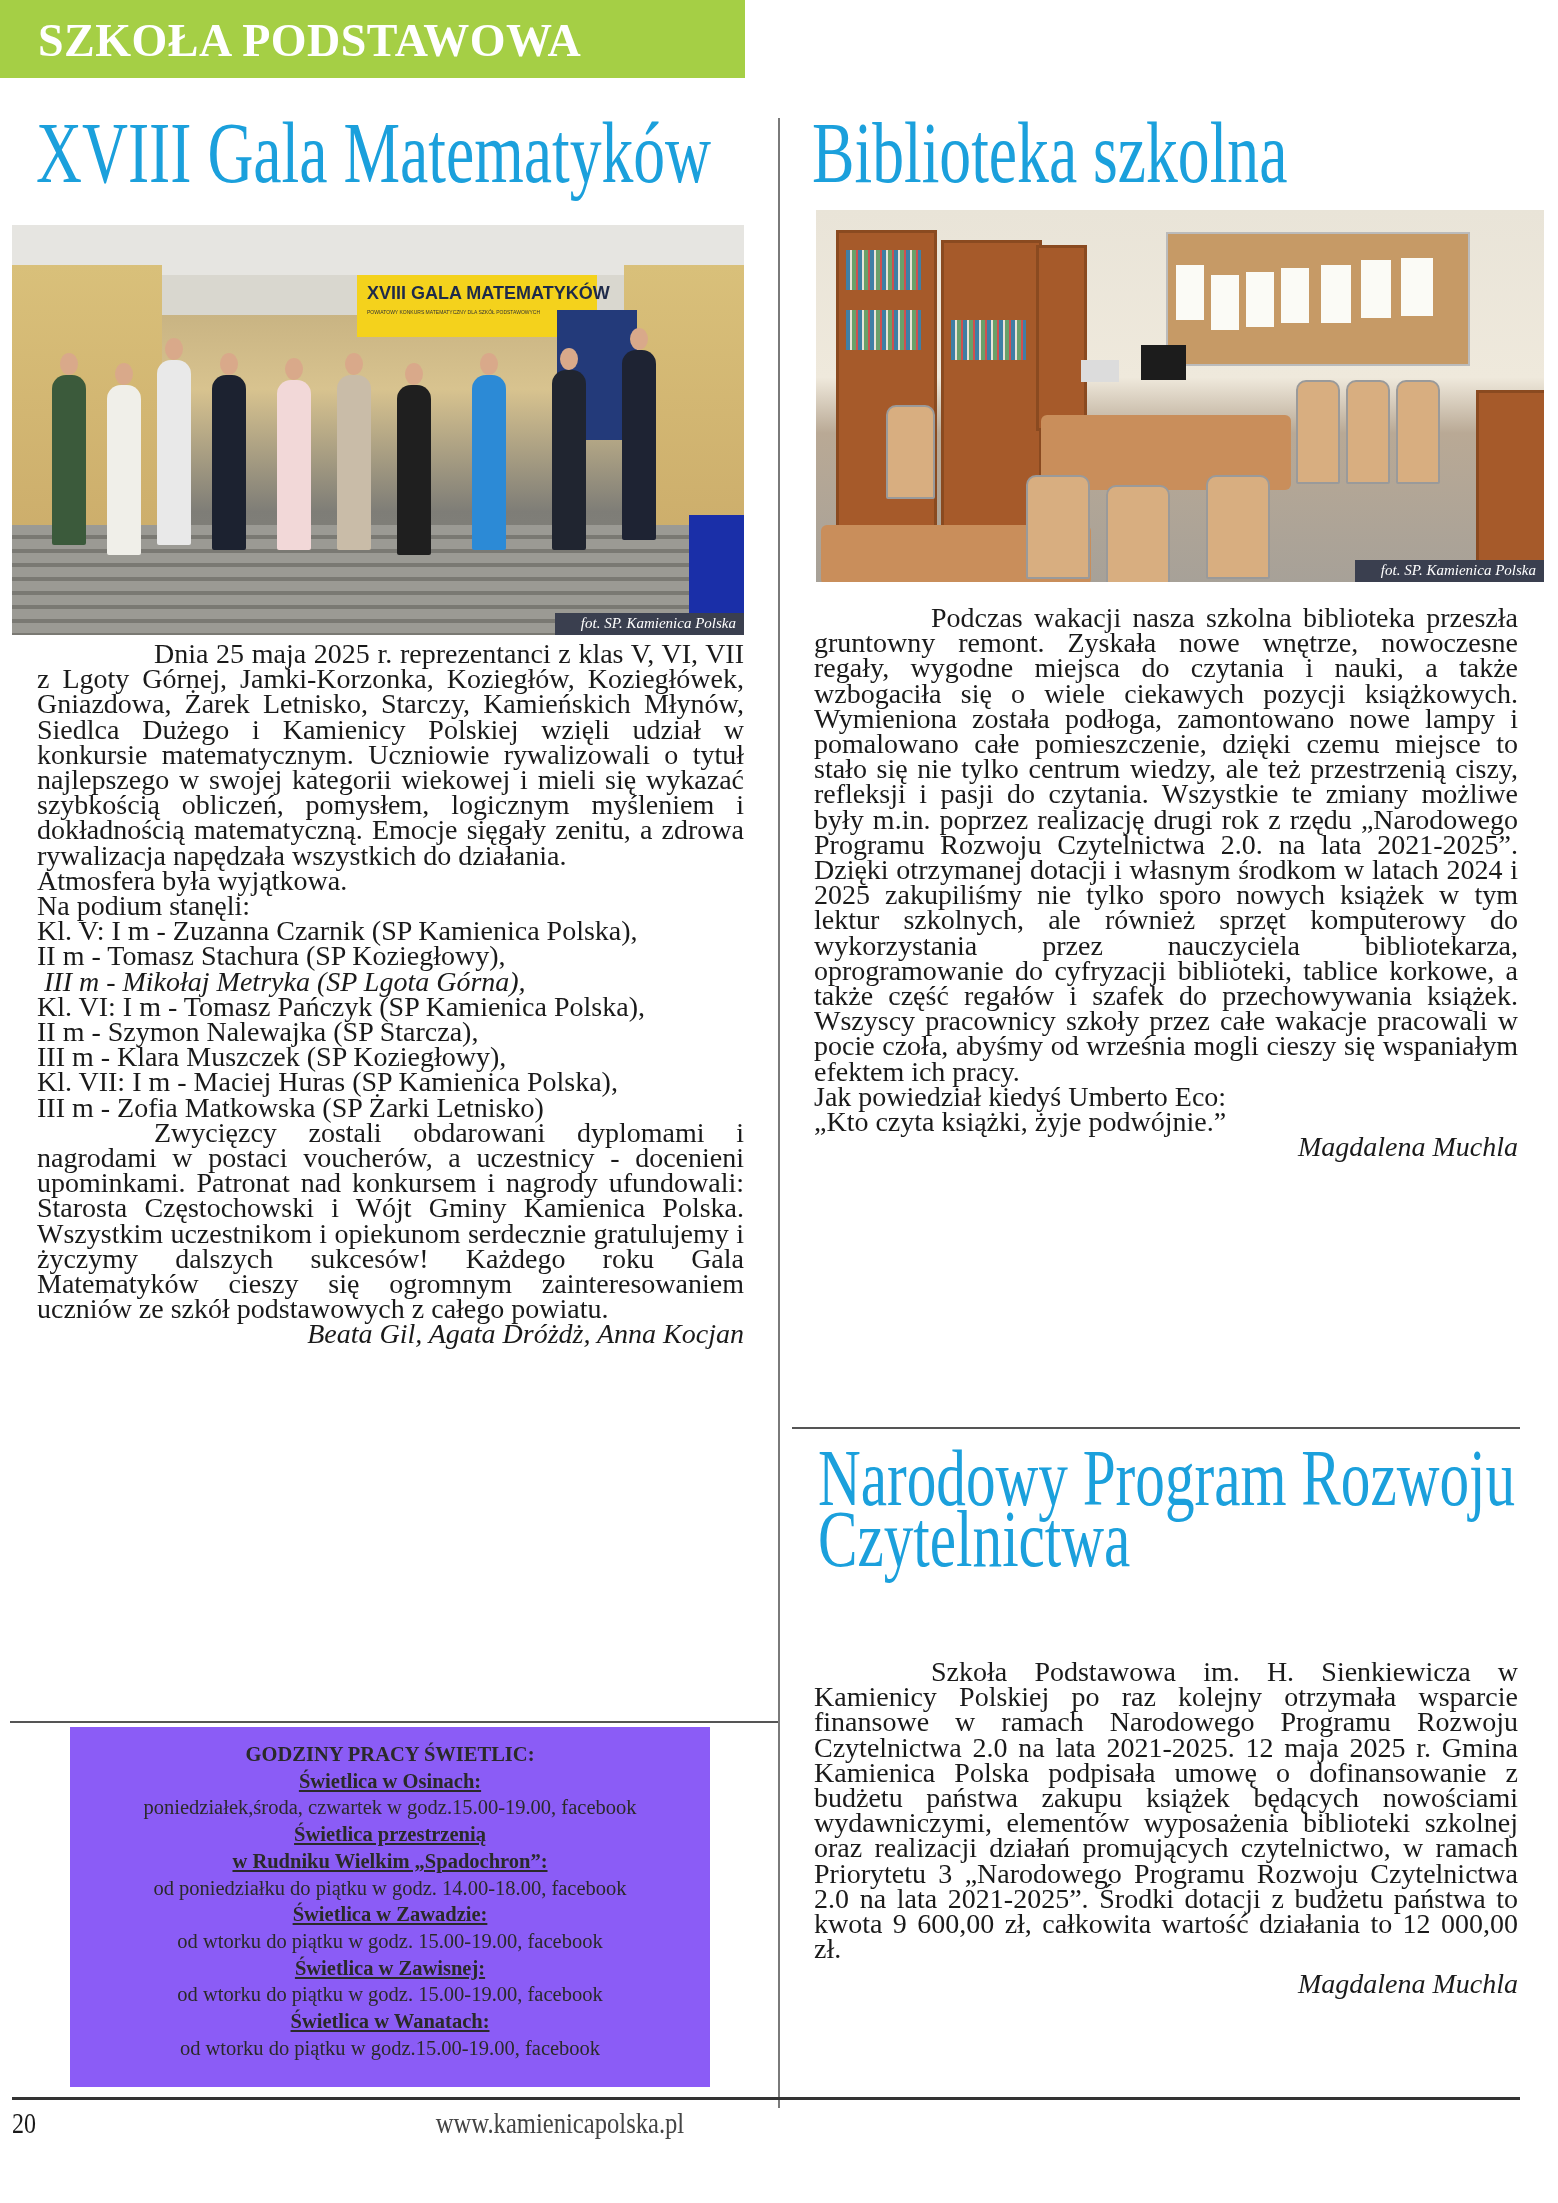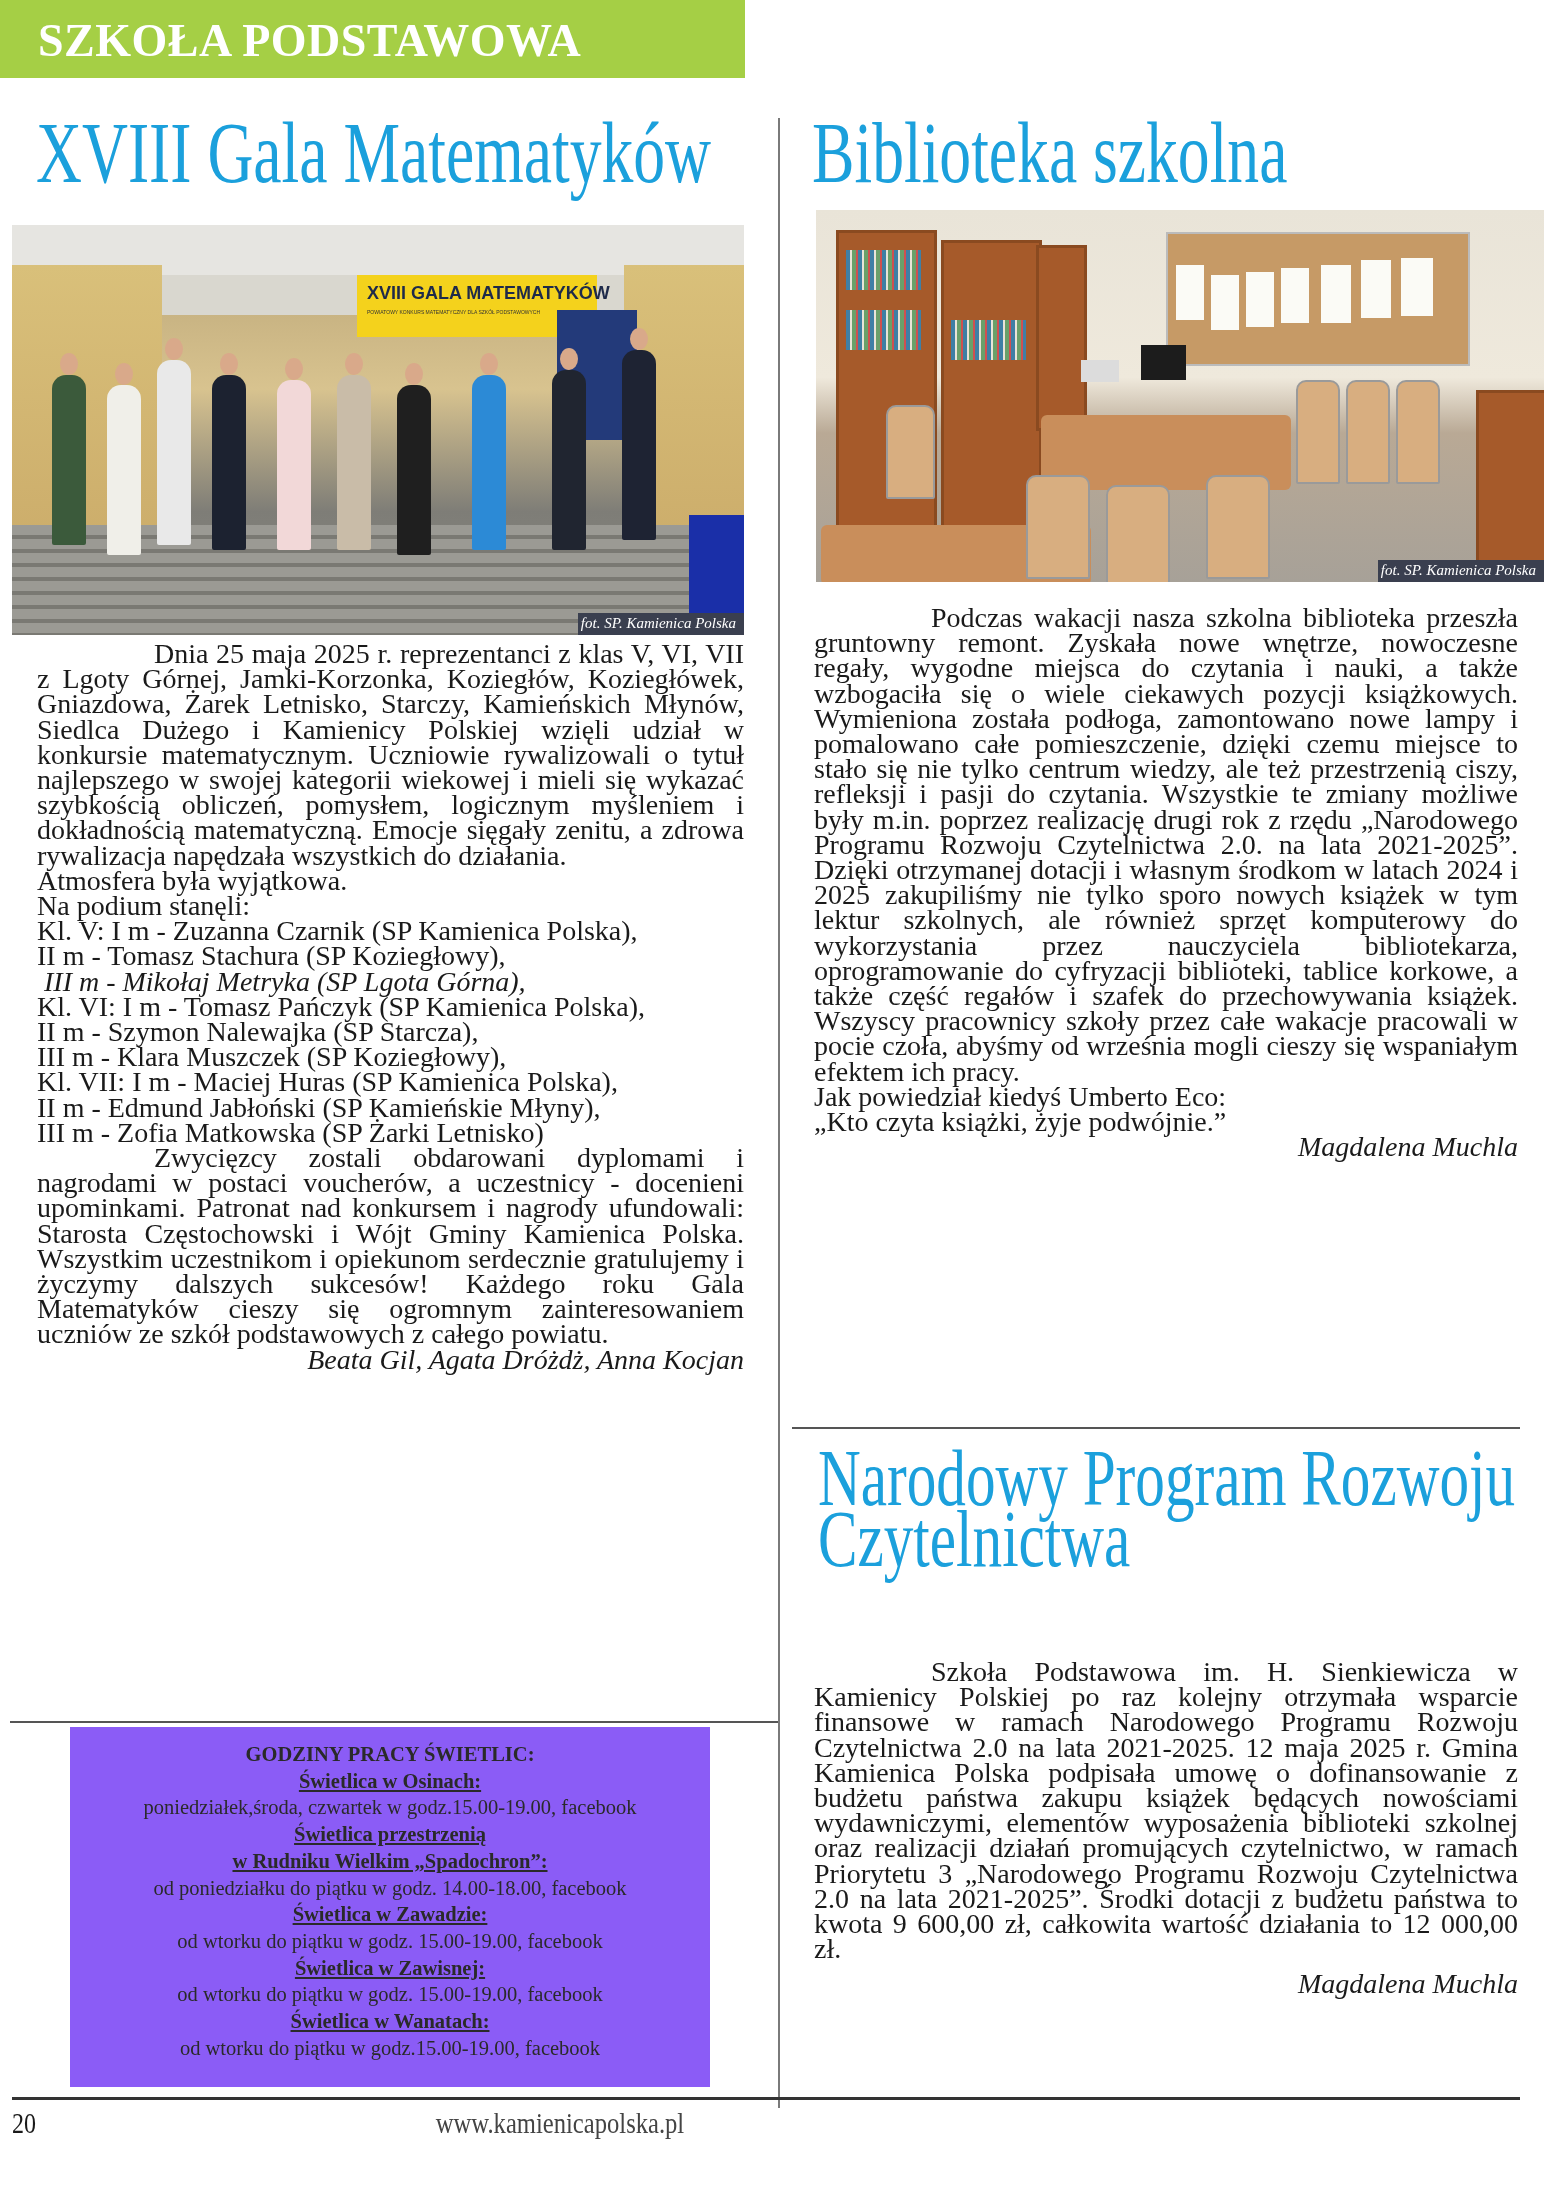--- a/index.html
+++ b/index.html
@@ -50,21 +50,21 @@
   .b-shelf { background: #a65a2a; border: 3px solid #8a4a20; }
   .b-books { background: repeating-linear-gradient(90deg, #3f7fa5 0 4px, #e9e4d8 4px 6px, #6aa06a 6px 10px, #d05050 10px 12px); }
   .b-board { background: #c69a66; border: 2px solid #bbb; }
   .b-poster { background: #fbfbf6; }
   .b-table { background: #c98e5b; border-radius: 6px; }
   .b-chair { background: #d8ae80; border-radius: 10px 10px 2px 2px; border: 2px solid #9a9a9a; }
   .b-monitor { background: #1c1c1c; }
   .b-printer { background: #dcdcdc; }
 
   .credit { background: #3a3f4f; color: #ffffff; font-style: italic; font-size: 15px;
-         padding: 2px 8px 3px 3px; white-space: nowrap; }
+         padding: 2px 8px 3px 26px; white-space: nowrap; }
   .credit-gala { right: 0; bottom: 0; }
   .credit-bib { right: 0; bottom: 0; }
 
   .body-text { font-size: 28px; line-height: 25.2px; text-align: justify; }
   .body-text p { margin: 0; }
   .indent { text-indent: 117px; }
   .left-text { left: 37px; top: 641px; width: 707px; }
   .right-text { left: 814px; top: 605px; width: 704px; }
   .nprc-text { left: 814px; top: 1659px; width: 704px; }
   .lines p { text-align: left; }
@@ -151,21 +151,20 @@
   <div class="lines">
     <p>Atmosfera była wyjątkowa.</p>
     <p>Na podium stanęli:</p>
     <p>Kl. V: I m - Zuzanna Czarnik (SP Kamienica Polska),</p>
     <p>II m - Tomasz Stachura (SP Koziegłowy),</p>
     <p style="white-space:pre;font-style:italic;"> III m - Mikołaj Metryka (SP Lgota Górna),</p>
     <p>Kl. VI: I m - Tomasz Pańczyk (SP Kamienica Polska),</p>
     <p>II m - Szymon Nalewajka (SP Starcza),</p>
     <p>III m - Klara Muszczek (SP Koziegłowy),</p>
     <p>Kl. VII: I m - Maciej Huras (SP Kamienica Polska),</p>
-    <p>II m - Edmund Jabłoński (SP Kamieńskie Młyny),</p>
     <p>III m - Zofia Matkowska (SP Żarki Letnisko)</p>
   </div>
   <p class="indent">Zwycięzcy zostali obdarowani dyplomami i nagrodami w postaci voucherów, a uczestnicy - docenieni upominkami. Patronat nad konkursem i nagrody ufundowali: Starosta Częstochowski i Wójt Gminy Kamienica Polska. Wszystkim uczestnikom i opiekunom serdecznie gratulujemy i życzymy dalszych sukcesów! Każdego roku Gala Matematyków cieszy się ogromnym zainteresowaniem uczniów ze szkół podstawowych z całego powiatu.</p>
   <p class="signature">Beata Gil, Agata Dróżdż, Anna Kocjan</p>
 </div>
 
 <div class="abs hrule hr-left"></div>
 
 <div class="abs svet-box">
   <div class="svet-inner">

